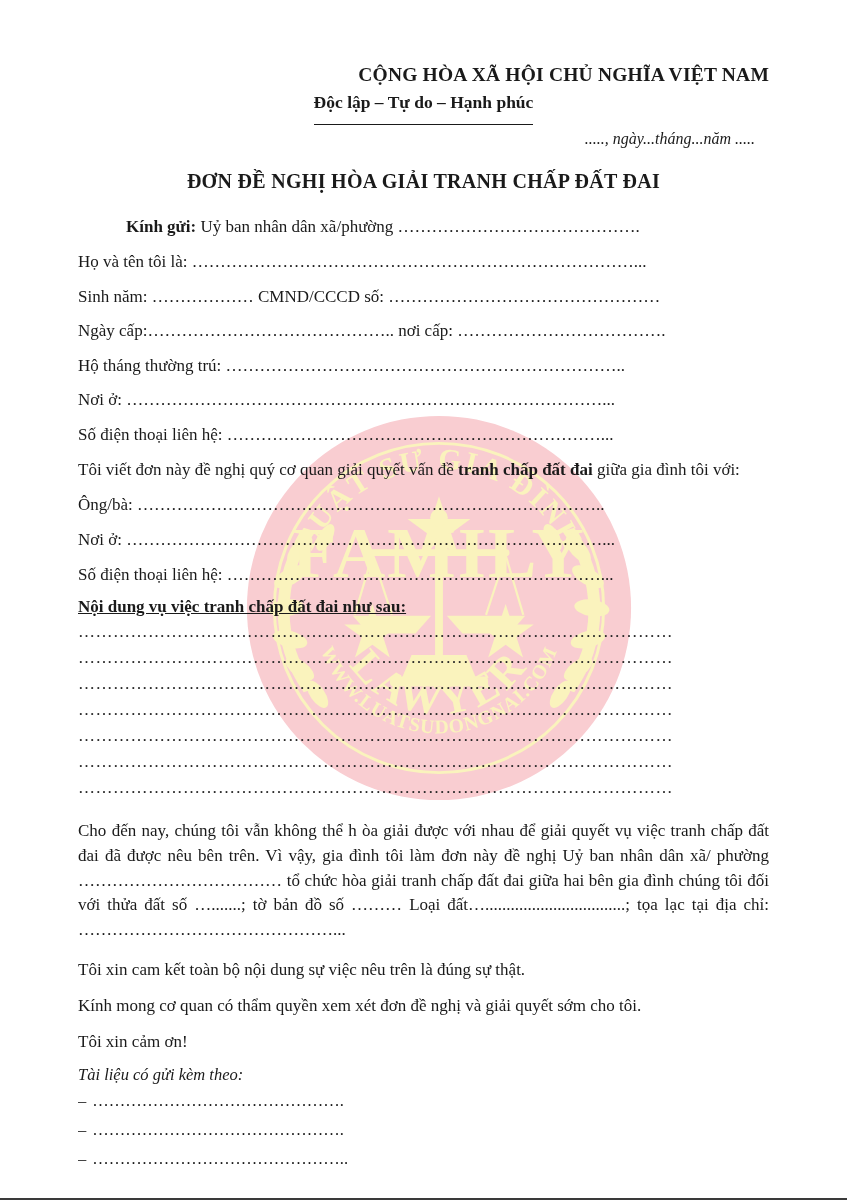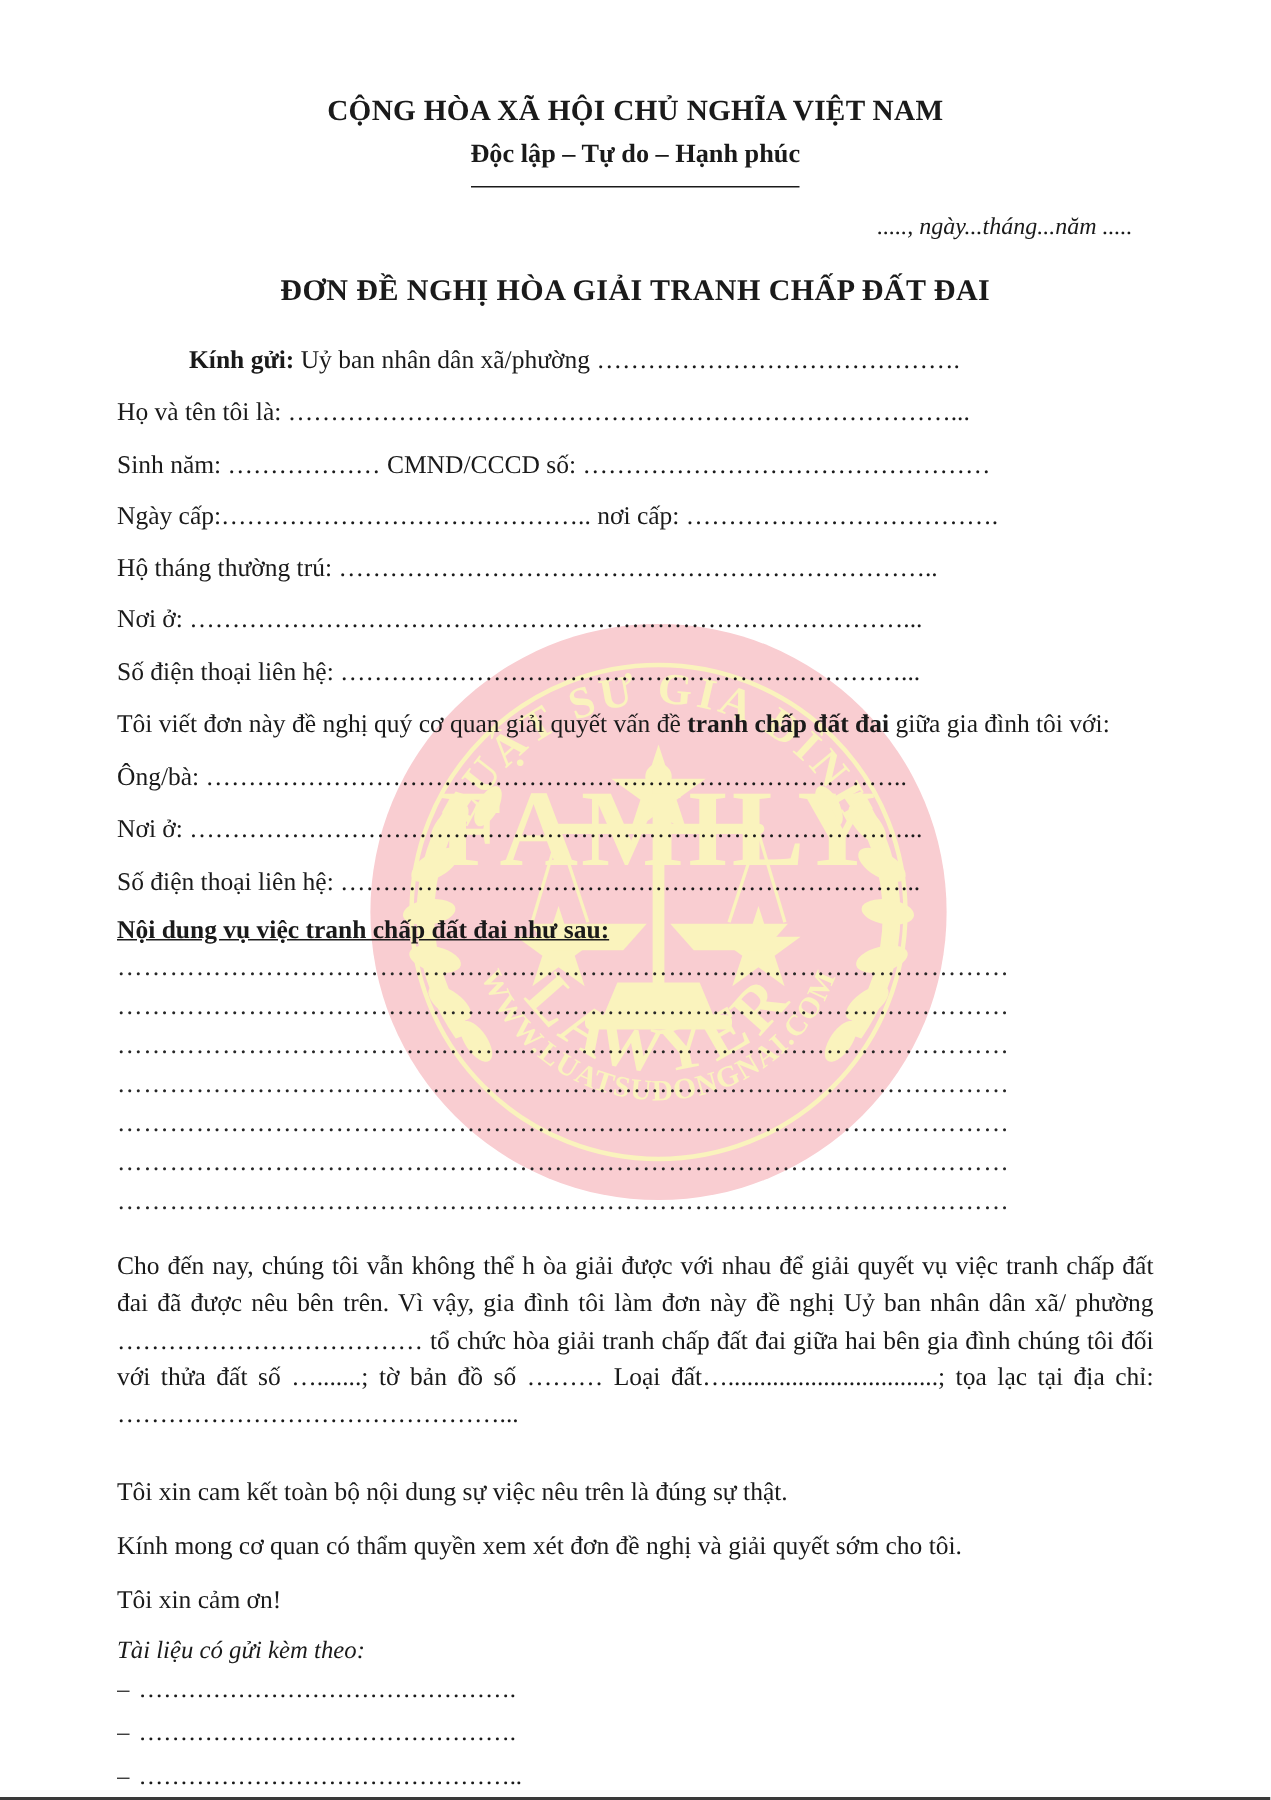--- a/index.html
+++ b/index.html
@@ -33,21 +33,21 @@
 
   
   .content {
     position: relative;
     z-index: 2;
     padding: 0 78px;
     box-sizing: border-box;
   }
 
   .natl-title {
-    text-align: center;
+    text-align: right;
     font-weight: bold;
     font-size: 19.5px;
     letter-spacing: .2px;
     margin-top: 62px;
     line-height: 1.3;
   }
   .natl-sub {
     text-align: center;
     font-weight: bold;
     font-size: 17.5px;
@@ -55,21 +55,21 @@
   }
   .natl-sub .ul {
     border-bottom: 1.5px solid #1a1a1a;
     padding-bottom: 12px;
   }
 
   .dateline {
     text-align: right;
     font-style: italic;
     font-size: 16px;
-    margin-top: 30px;
+    margin-top: 17px;
     padding-right: 14px;
   }
 
   .doc-title {
     text-align: center;
     font-weight: bold;
     font-size: 20px;
     letter-spacing: .3px;
     margin-top: 22px;
   }
@@ -107,21 +107,21 @@
     line-height: 1.0;
     height: 26px;
     overflow: hidden;
     letter-spacing: 0.5px;
     color: #262626;
   }
 
   .para.justified {
     text-align: justify;
     text-justify: inter-word;
-    margin-bottom: 28px;
+    margin-bottom: 16px;
   }
 
   .stmt {
     font-size: 17px;
     line-height: 1.45;
     margin-bottom: 11px;
   }
 
   .attach-label {
     font-style: italic;

